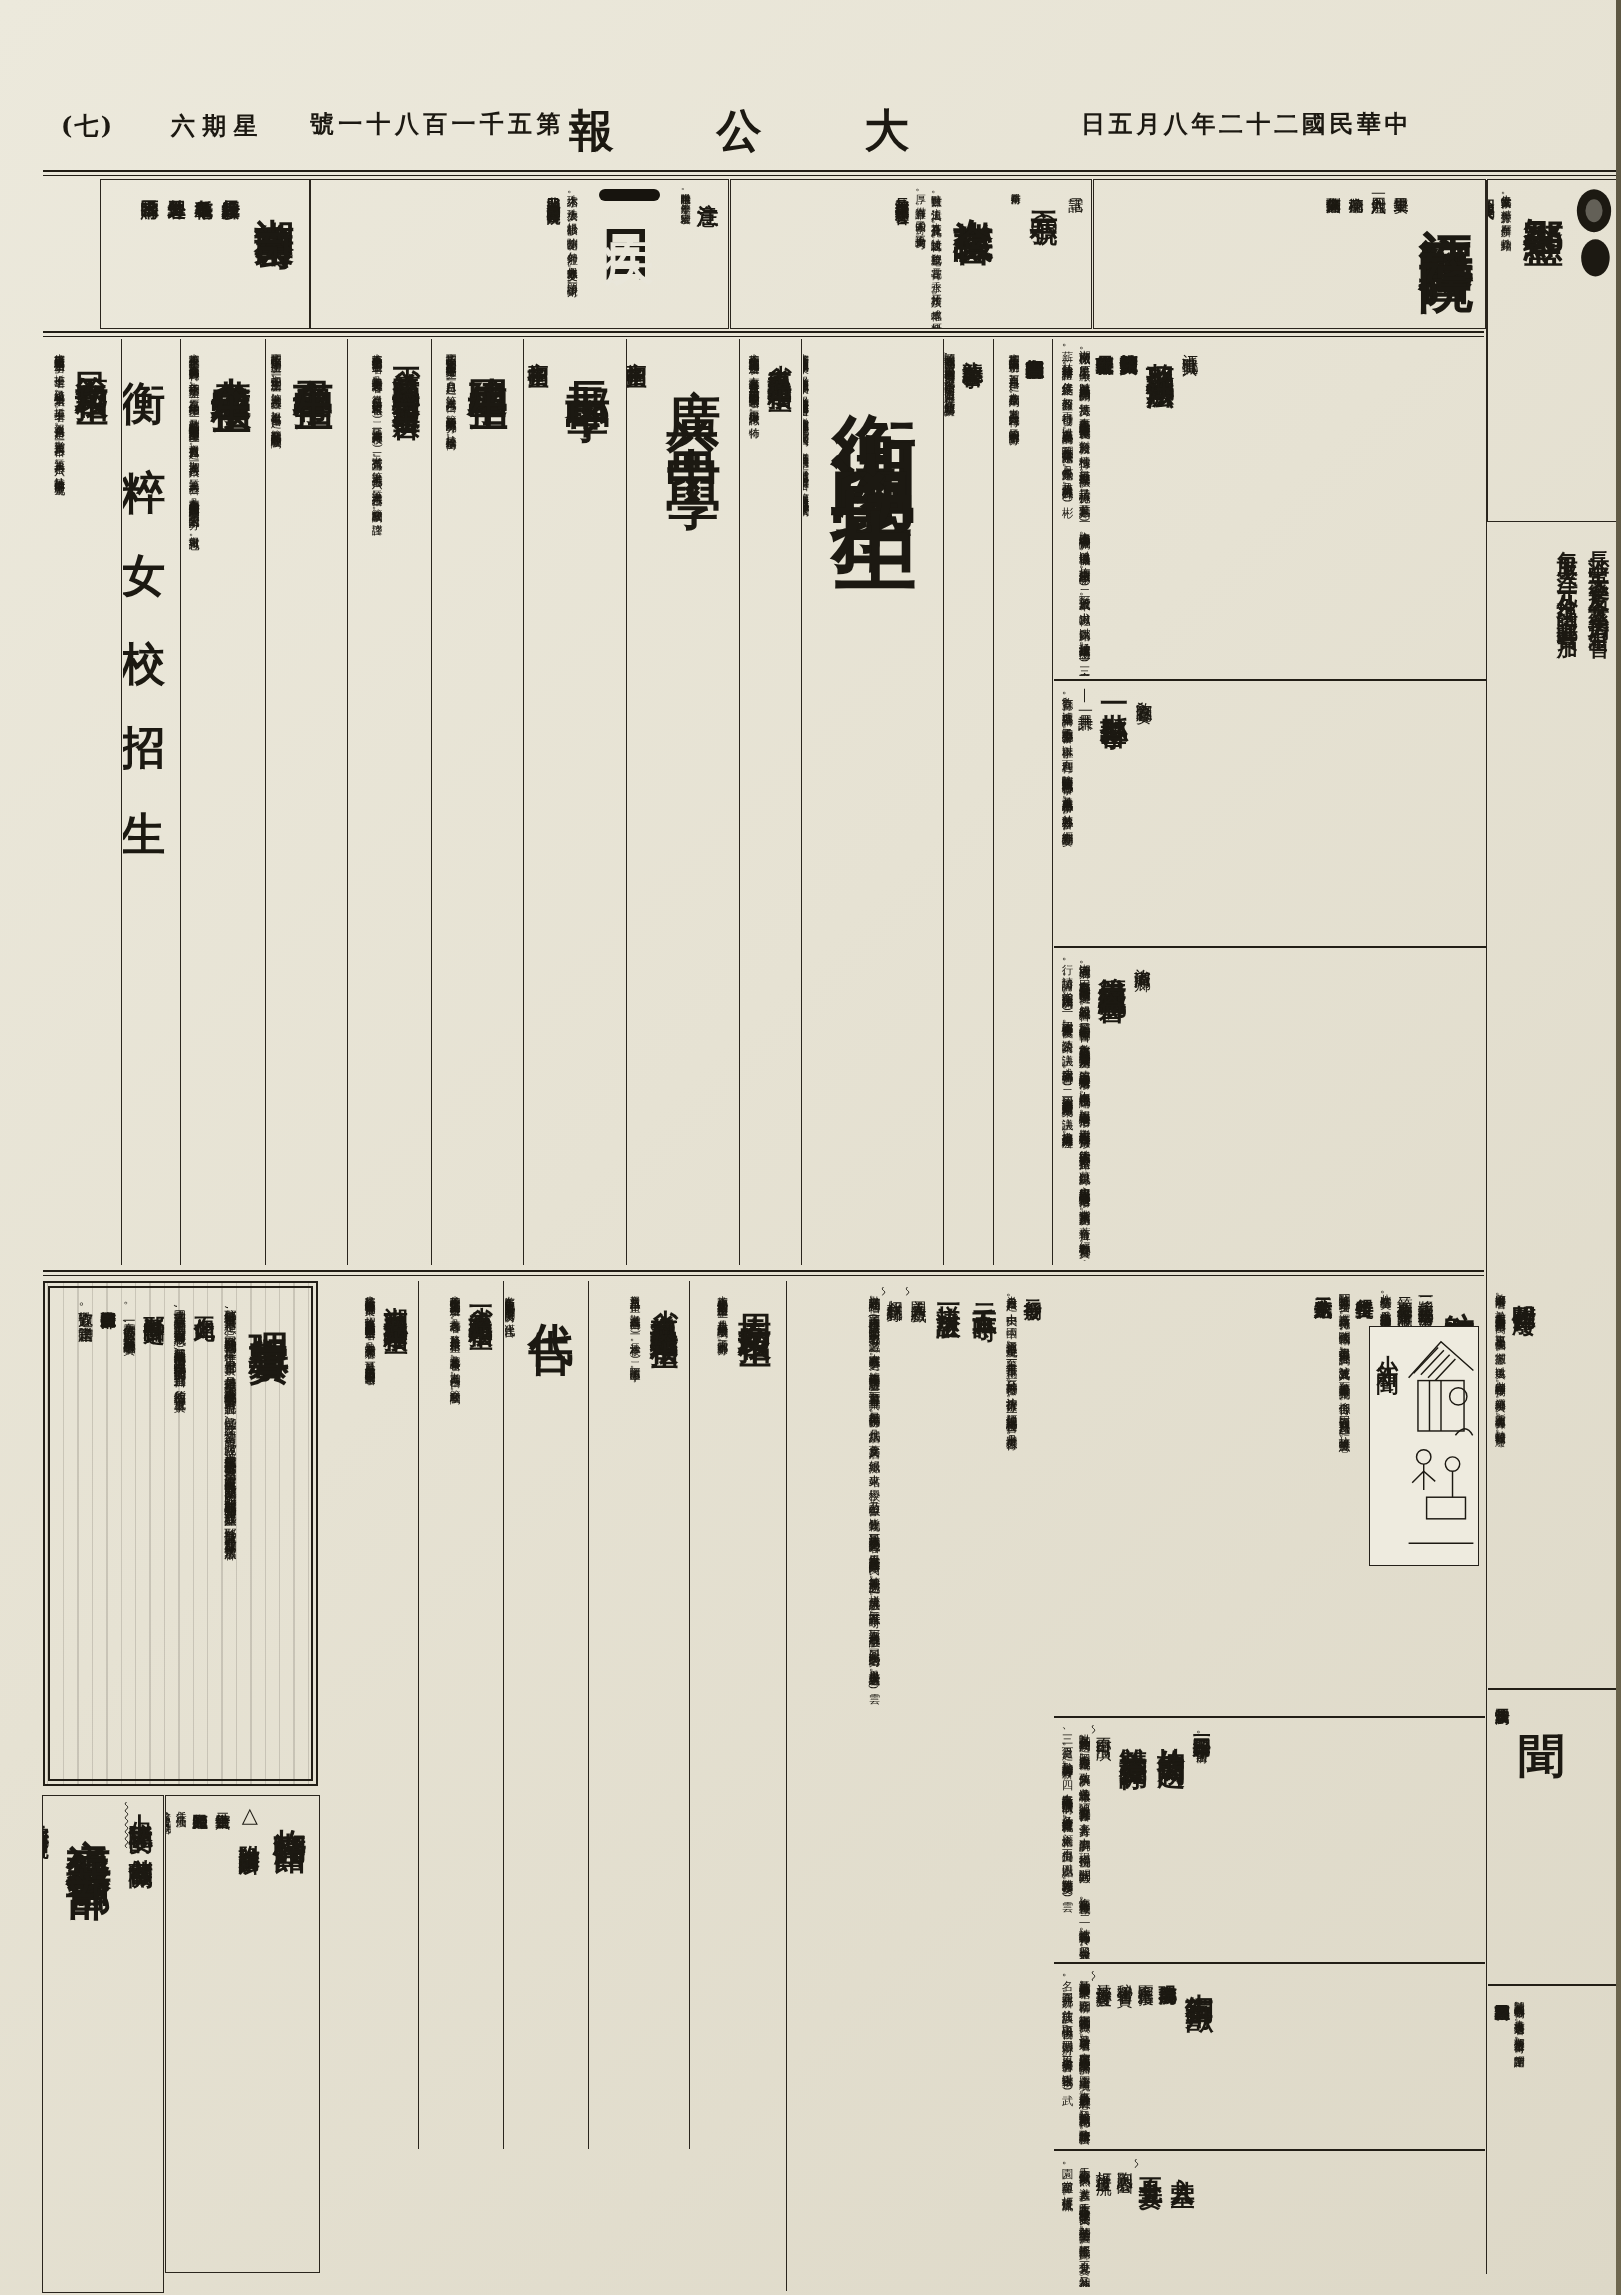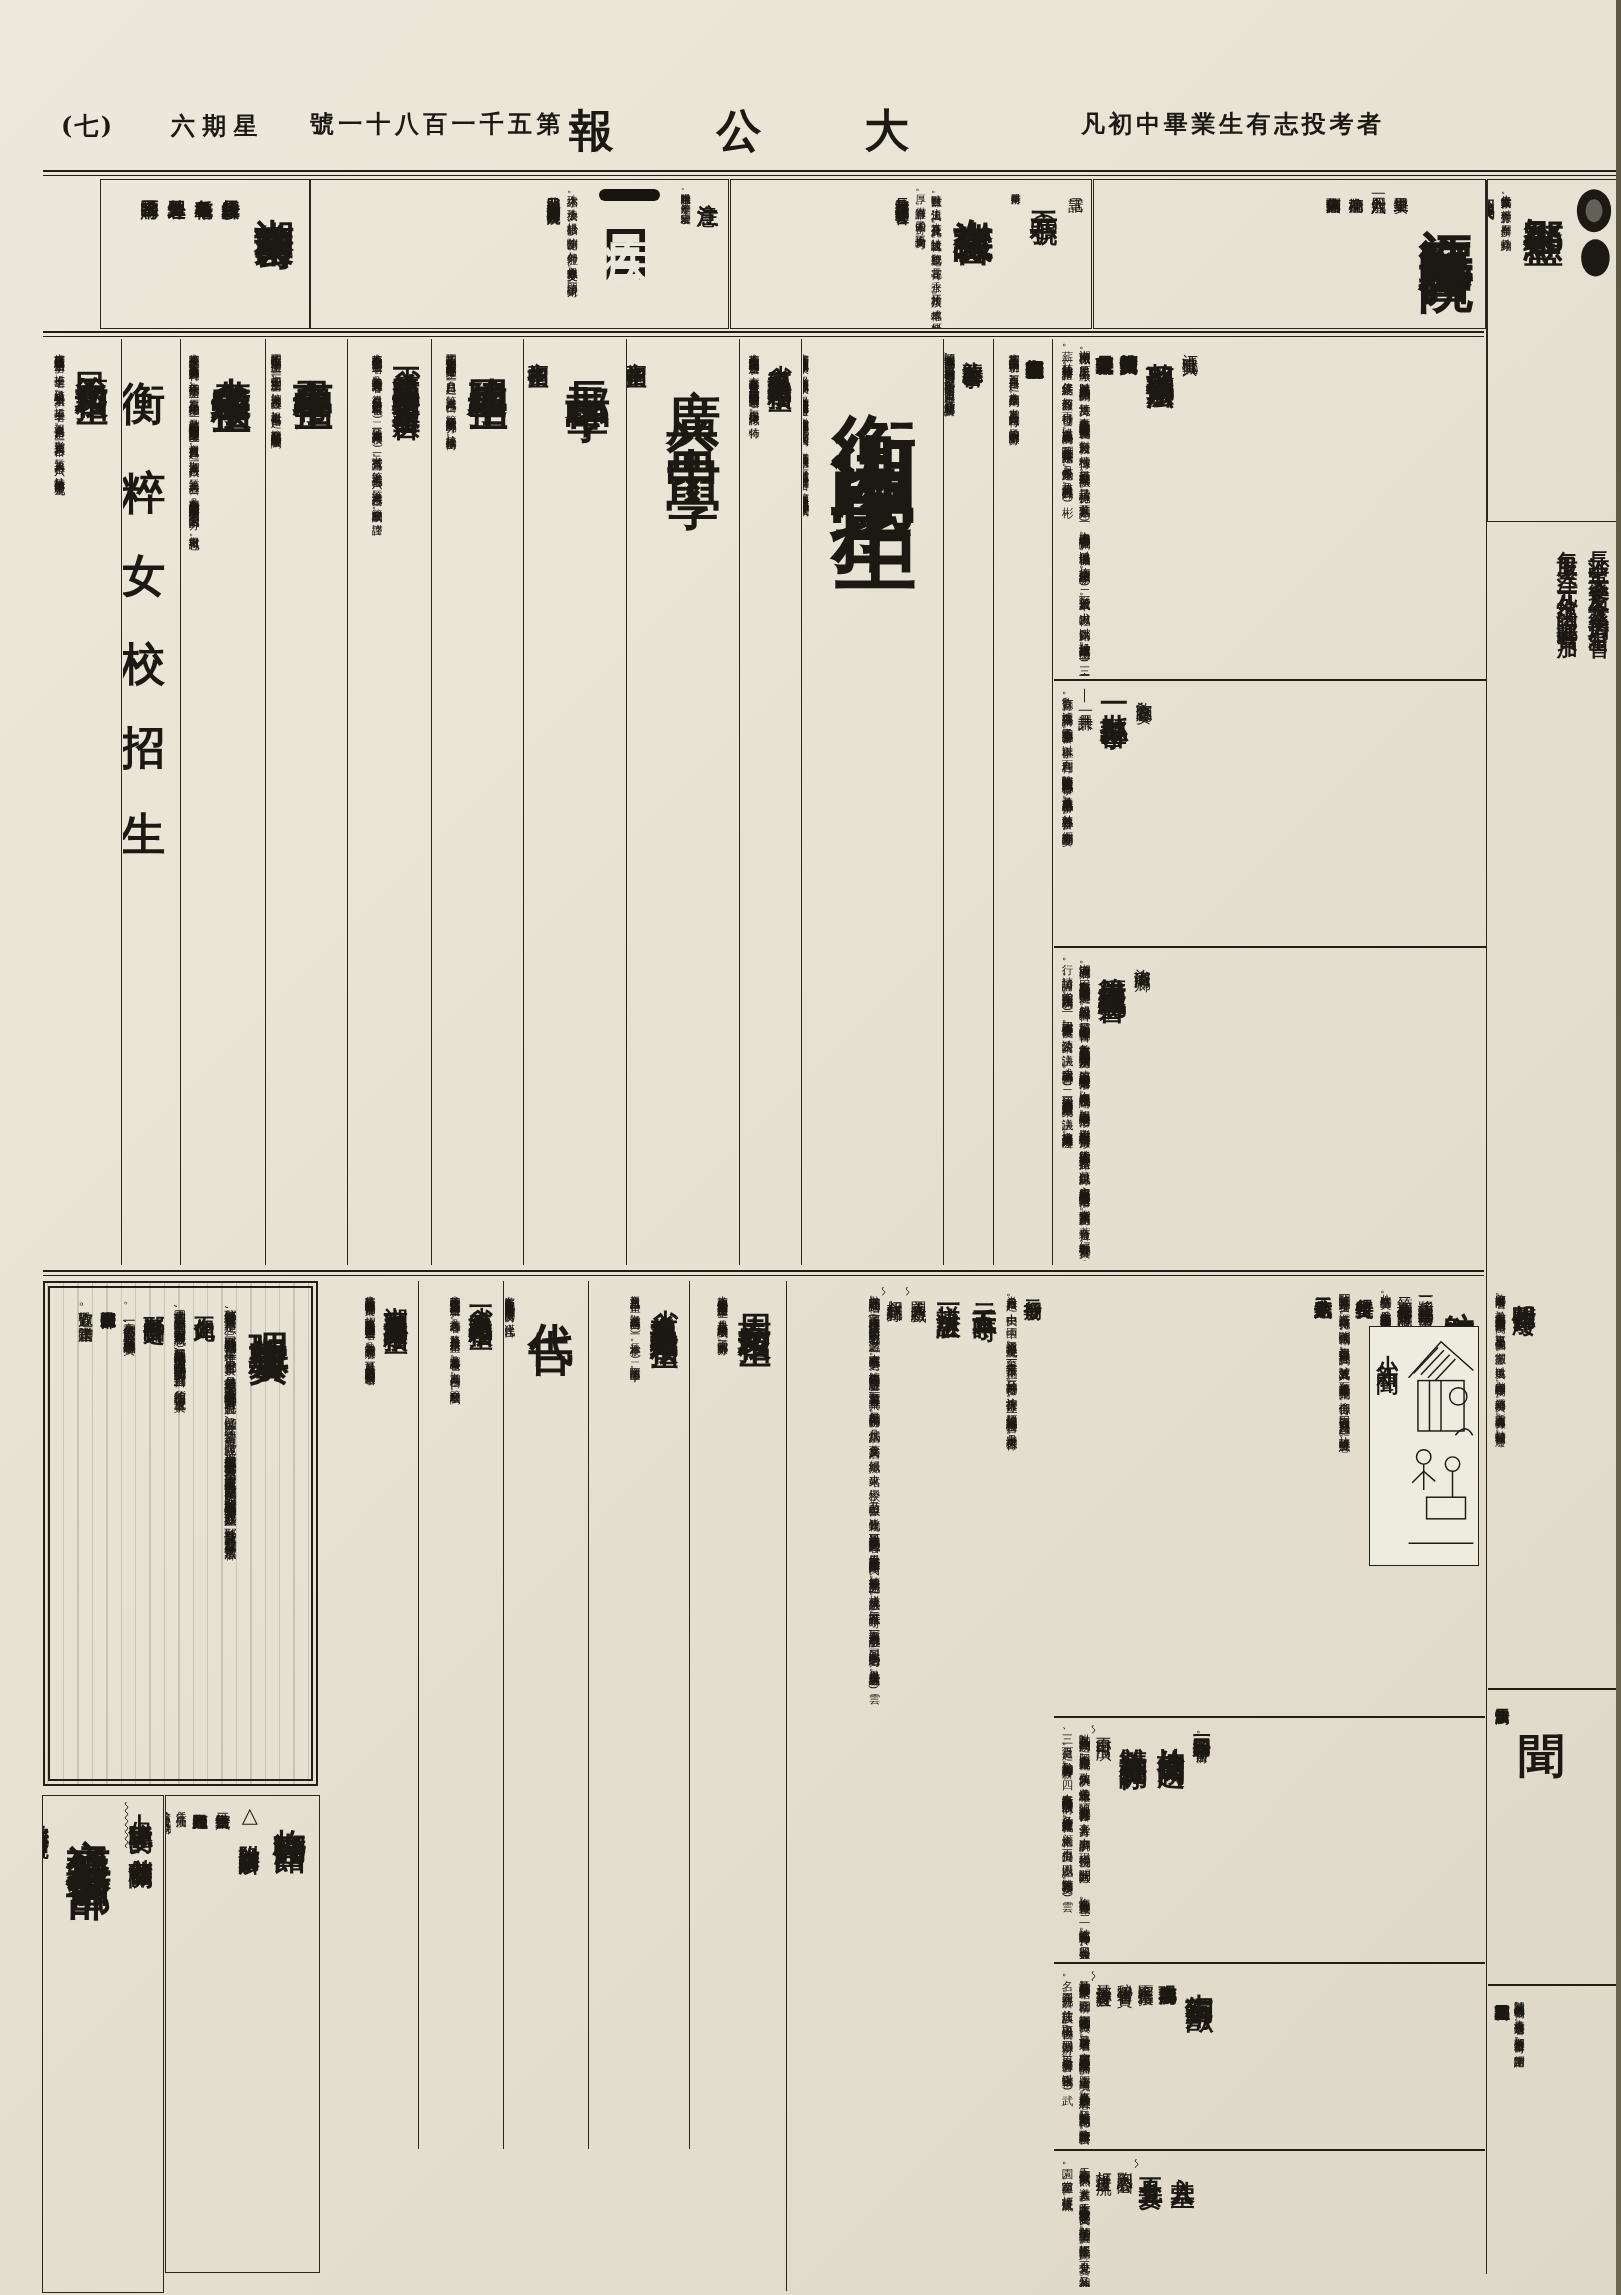--- a/index.html
+++ b/index.html
@@ -48,21 +48,21 @@
 <div id="page">
 
   <div class="mast t34" style="left:61px;top:110px;">(七)</div>
   <div class="mast t34" style="left:171px;top:110px;letter-spacing:7.2px;">六期星</div>
   <div class="mast t34" style="left:310px;top:108px;letter-spacing:4.3px;">號一十八百一千五第</div>
   <div class="hblk" style="left:569px;top:98px;width:346px;height:66px;display:flex;justify-content:space-between;align-items:center;">
     <span class="t64">報</span>
     <span class="t64">公</span>
     <span class="t64">大</span>
   </div>
-  <div class="mast t34" style="left:1081px;top:108px;letter-spacing:3.6px;">凡初中畢業生有志投考者</div>
+  <div class="mast t34" style="left:1081px;top:108px;letter-spacing:3.6px;">日五月八年二十二國民華中</div>
   <div class="rule" style="left:43px;top:170px;width:1575px;"></div>
 
   <div class="blk thin" style="left:101px;top:180px;width:208px;height:148px;">
     <div class="t56">湖南筆業公司</div>
     <div class="t26">長沙紅牌樓</div>
     <div class="t26">各種毛筆精</div>
     <div class="t26">製工造外埠</div>
     <div class="t26">函購匯寄</div>
   </div>
 

